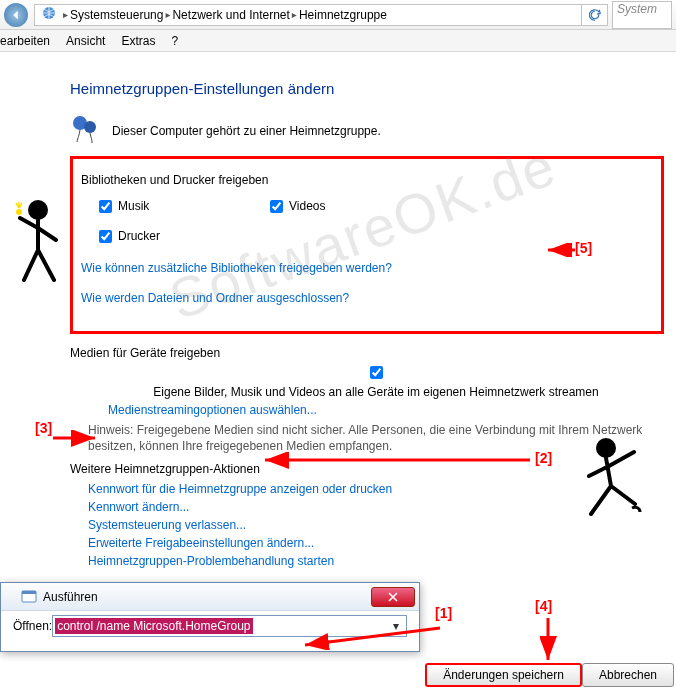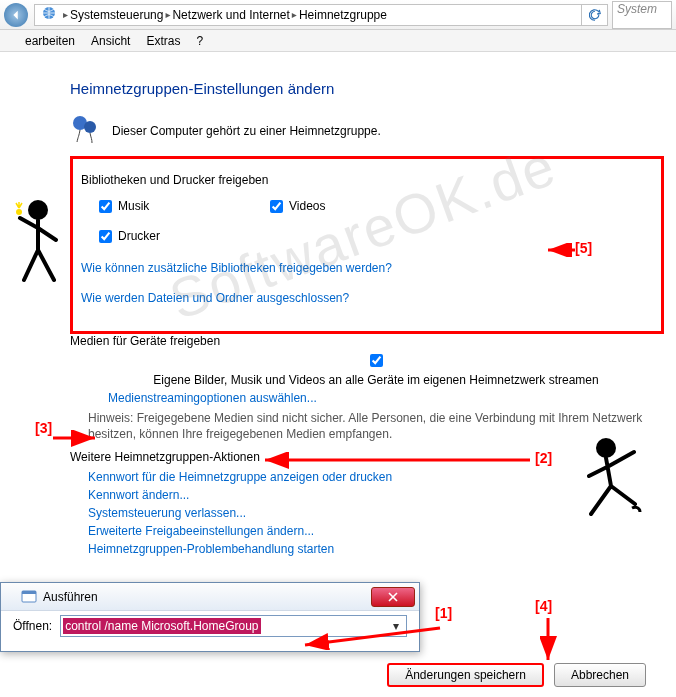--- a/index.html
+++ b/index.html
@@ -10,21 +10,21 @@
 .nav-back { width: 24px; height: 24px; border-radius: 50%; background: radial-gradient(#9fc4e4,#3a78b0); display: flex; align-items: center; justify-content: center; margin-right: 6px; }
 .nav-back svg { width: 14px; height: 14px; fill: #fff; }
 .nav-icon { width:16px; height:16px; margin: 0 4px; }
 .breadcrumb { flex: 1; display:flex; align-items:center; height: 22px; border:1px solid #c3c3c3; background:#fff; padding:0 2px; gap:2px; }
 .crumb { color:#000; }
 .crumb-sep { color:#555; font-size:10px; }
 .refresh-area { width:26px; height:22px; border:1px solid #c3c3c3; border-left:none; display:flex; align-items:center; justify-content:center; background:#fff; margin-right:4px; }
 .search-box { width:60px; height:28px; border:1px solid #c3c3c3; background:#fff; padding:0 4px; color:#888; font-style:italic; overflow:hidden; }
 
 
-.menu-bar { height: 22px; display:flex; align-items:center; gap:16px; padding:0 25px; border-bottom:1px solid #d9d9d9; background:#f5f5f5; }
+.menu-bar { height: 22px; display:flex; align-items:center; gap:16px; padding:0 0; border-bottom:1px solid #d9d9d9; background:#f5f5f5; }
 .menu-item { color:#000; }
 
 
 .content { padding: 10px 12px 0 70px; position: relative; }
 .page-title { color:#003399; font-size:15px; margin: 18px 0 16px 0; }
 .row { display:flex; align-items:center; gap:10px; margin-bottom:8px; }
 .balloons { width:32px; height:32px; }
 .section-title { color:#000; margin: 8px 0 6px 0; font-weight: normal; }
 .sharing-box { border:3px solid #f00; padding:6px 8px 10px; }
 .checks { display:flex; gap:110px; padding:6px 0 2px 18px; }
@@ -39,27 +39,27 @@
 .action-list a { display:block; margin:4px 0; }
 
 
 .run-dialog { position:absolute; left:0; bottom:45px; width:420px; border:1px solid #6b8aae; background:#f0f0f0; box-shadow:1px 2px 8px rgba(0,0,0,.3); }
 .run-title { height:28px; background:linear-gradient(#fdfdfd,#e4ecf6); border-bottom:1px solid #cfd9e6; display:flex; align-items:center; padding:0 4px 0 20px; }
 .run-title span { flex:1; }
 .close-btn { width:44px; height:20px; background:linear-gradient(#e68,#c12); border:1px solid #921; border-radius:3px; color:#fff; display:flex; align-items:center; justify-content:center; }
 .run-body { display:flex; gap:12px; padding:14px 12px 6px; background:#fff; }
 .run-icon { width:40px; flex:none; }
 .run-text { font-size:11.5px; line-height:1.35; }
-.run-input-row { display:flex; align-items:center; gap:8px; padding:4px 12px 14px; background:#fff; }
+.run-input-row { display:flex; align-items:center; padding:4px 12px 14px; background:#fff; }
 .run-combo { flex:1; height:22px; border:1px solid #7a9ac0; display:flex; align-items:center; padding:0 2px; background:#fff; }
 .run-combo-val { background:#be185d; color:#fff; padding:1px 2px; font-size:12px; }
 .combo-btn { width:16px; height:16px; display:flex; align-items:center; justify-content:center; color:#333; }
 
 
-.button-bar { position:absolute; bottom:10px; right:30px; display:flex; gap:10px; }
+.button-bar { position:absolute; bottom:10px; right:2px; display:flex; }
 .btn { height:24px; padding:0 16px; border:1px solid #8a8a8a; background:linear-gradient(#fff,#e3e3e3); border-radius:3px; display:flex; align-items:center; font-size:12px; cursor:pointer; }
 .btn.primary { border:2px solid #f00; }
 
 
 .anno { position:absolute; color:#f00; font-weight:bold; font-size:14px; pointer-events:none; }
 .arrow { position:absolute; pointer-events:none; }
 
 
 .wm { position:absolute; top:200px; left:160px; font-size:56px; color:rgba(128,128,128,.18); transform:rotate(-20deg); pointer-events:none; font-weight:500; letter-spacing:2px; white-space:nowrap; }
 
@@ -137,21 +137,21 @@
             <span>Videos</span>
           </label>
       </div>
     </div>
     <div class="links-group">
       <a class="link">Wie können zusätzliche Bibliotheken freigegeben werden?</a>
       <a class="link">Wie werden Dateien und Ordner ausgeschlossen?</a>
     </div>
   </div>
 
-  <div class="section-title" style="margin-top:0">Medien für Geräte freigeben</div>
+  <div class="section-title" style="margin-top:12px">Medien für Geräte freigeben</div>
   <label class="ck indent">
       <input type="checkbox" checked="" style="">
       <span>Eigene Bilder, Musik und Videos an alle Geräte im eigenen Heimnetzwerk streamen</span>
     </label>
   <div class="indent" style="padding-left:38px;margin-top:4px"><a class="link">Medienstreamingoptionen auswählen...</a></div>
   <div class="hint">Hinweis: Freigegebene Medien sind nicht sicher. Alle Personen, die eine Verbindung mit Ihrem Netzwerk besitzen, können Ihre freigegebenen Medien empfangen.</div>
 
   <div class="section-title" style="margin-top:8px">Weitere Heimnetzgruppen-Aktionen</div>
   <div class="action-list indent">
     <a class="link">Kennwort für die Heimnetzgruppe anzeigen oder drucken</a>

